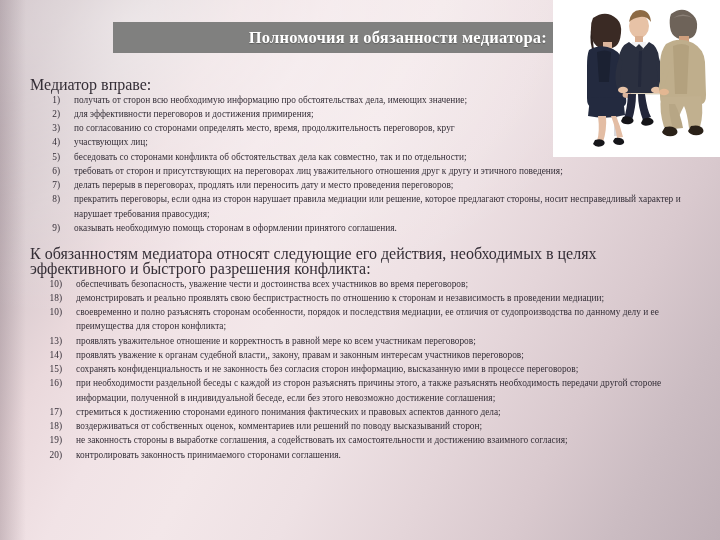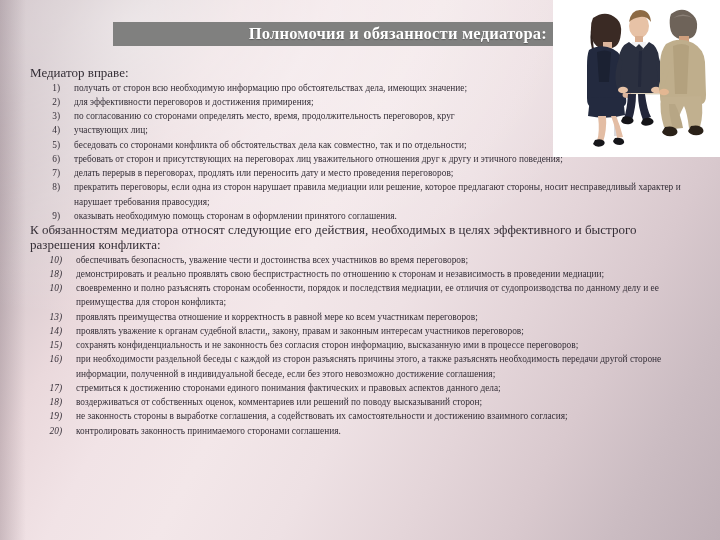--- a/index.html
+++ b/index.html
@@ -46,21 +46,21 @@
     pointer-events: none;
     z-index: 1;
   }
 
   
   #title-bar {
     position: absolute;
     left: 113px;
     top: 22px;
     width: 440px;
-    height: 24px;
+    height: 31px;
     background: #80807f;
     z-index: 3;
     display: flex;
     align-items: center;
     justify-content: flex-end;
     box-sizing: border-box;
     padding-right: 6px;
   }
   #title-text {
     color: #ffffff;
@@ -91,22 +91,22 @@
     left: 30px;
     top: 66px;
     width: 660px;
     z-index: 2;
     color: #352f38;
     font-family: "Liberation Serif", "DejaVu Serif", serif;
     font-size: 9.3px;
     line-height: 14.2px;
   }
   .lead {
-    margin: 0 0 0 0;
-    font-size: 13px;
+    margin: 12px 0 0 0;
+    font-size: 16px;
     line-height: 14.6px;
     color: #342e36;
   }
   .lead.wide {
     line-height: 14.8px;
   }
   ol.items {
     list-style: none;
     margin: 0;
     padding: 0;
@@ -123,21 +123,21 @@
     position: absolute;
     left: 0;
     top: 0;
     width: 30px;
     text-align: right;
     font-size: 9.35px;
     color: #352f38;
   }
   
   ol.items li.wide-num { padding-left: 46px; }
-  ol.items li.wide-num .num { width: 32px; font-style: italic; }
+  ol.items li.wide-num .num { width: 32px; }
 </style>
 </head>
 <body>
 
 <div id="slide">
 
   <div id="title-bar">
     <span id="title-text">Полномочия и обязанности медиатора:</span>
   </div>
 
@@ -272,21 +272,21 @@
       <li class="wide-num">
         <span class="num">18)</span>
         <span>демонстрировать и реально проявлять свою беспристрастность по отношению к сторонам и независимость в проведении медиации;</span>
       </li>
       <li class="wide-num">
         <span class="num">10)</span>
         <span>своевременно и полно разъяснять сторонам особенности, порядок и последствия медиации, ее отличия от судопроизводства по данному делу и ее преимущества для сторон конфликта;</span>
       </li>
       <li class="wide-num">
         <span class="num">13)</span>
-        <span>проявлять преимущества отношение и корректность в равной мере ко всем участникам переговоров;</span>
+        <span>проявлять уважительное отношение и корректность в равной мере ко всем участникам переговоров;</span>
       </li>
       <li class="wide-num">
         <span class="num">14)</span>
         <span>проявлять уважение к органам судебной власти,, закону, правам и законным интересам участников переговоров;</span>
       </li>
       <li class="wide-num">
         <span class="num">15)</span>
         <span>сохранять конфиденциальность и не законность без согласия сторон информацию, высказанную ими в процессе переговоров;</span>
       </li>
       <li class="wide-num">

